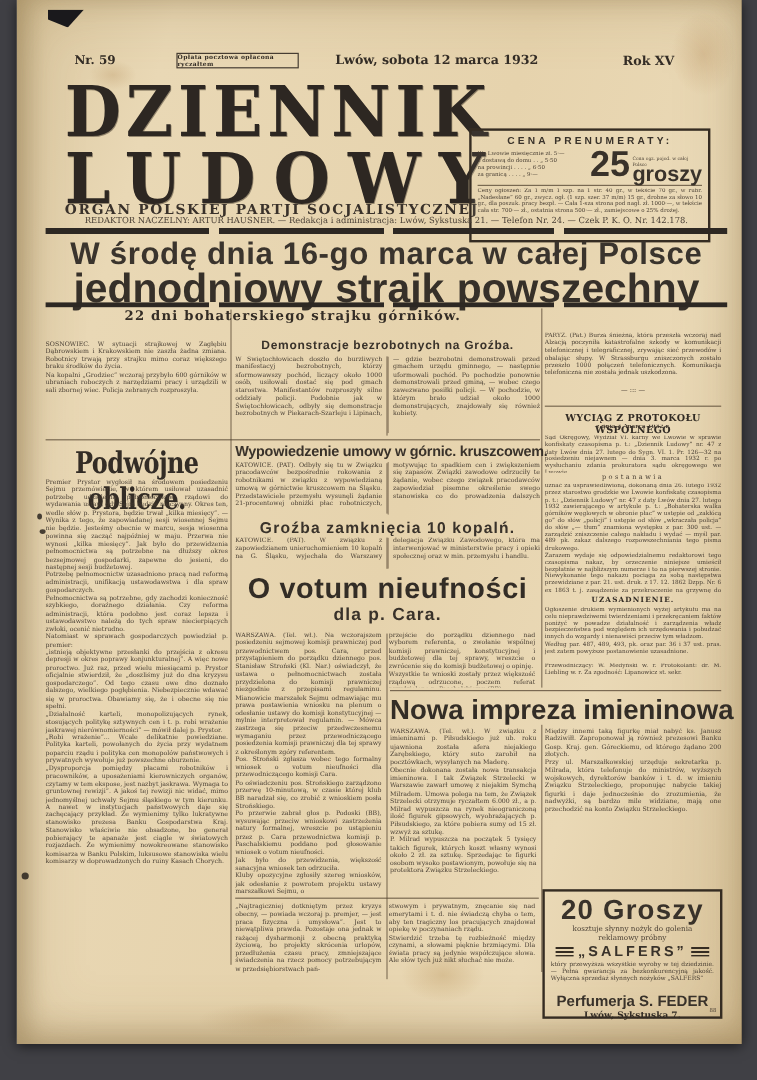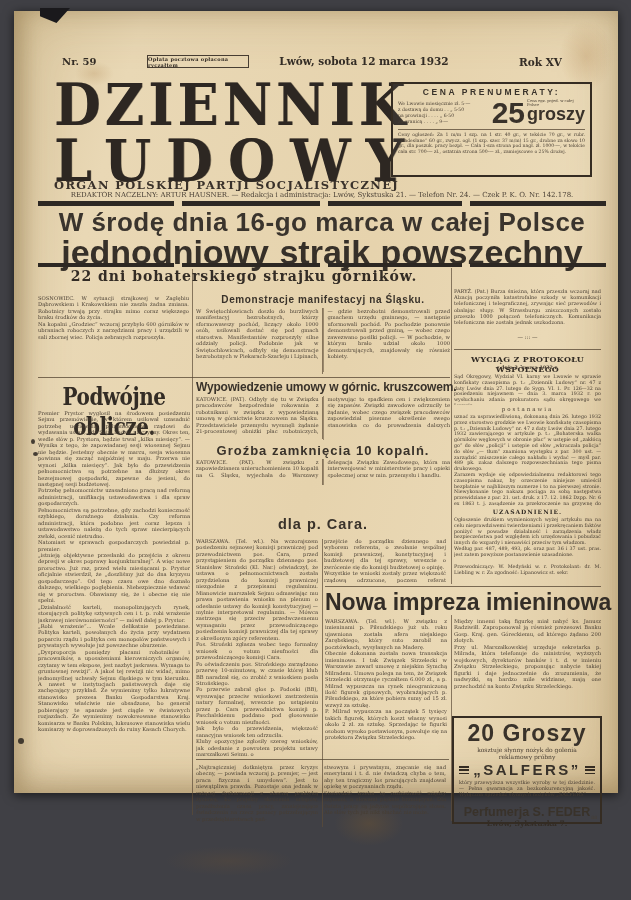--- a/index.html
+++ b/index.html
@@ -1,41 +1,41 @@
 <!DOCTYPE html>
 <html lang="pl"><head>
 <meta charset="utf-8">
 <style>
   * { margin:0; padding:0; box-sizing:border-box; }
   html,body { width:631px; height:900px; }
   body { position:relative; overflow:hidden; background:#404045; font-family:"DejaVu Serif",serif; }
   .a { position:absolute; }
   .paper {
-    position:absolute; left:14px; top:11px; width:604px; height:782px;
+    position:absolute; left:14px; top:0; width:604px; height:870px;
     background:linear-gradient(105deg,#dcc9a2 0%, #e9d8b5 16%, #e6d3ad 52%, #ead9b6 76%, #dbc69e 100%);
     box-shadow: inset 0 0 55px rgba(128,98,48,.30), inset 10px 0 18px rgba(110,85,45,.22),
                 inset 0 -14px 22px rgba(110,85,45,.18), 0 2px 10px rgba(0,0,0,.6);
   }
   .bt { font-family:"DejaVu Serif",serif; font-size:5.2px; line-height:6.45px; color:#473d32;
         text-align:justify; white-space:pre-line; overflow:hidden; hyphens:auto; }
   .bt-sm { font-size:4.8px; line-height:5.8px; }
   .sans { font-family:"Liberation Sans","DejaVu Sans",sans-serif; font-weight:700; color:#39322a; }
   .serifhead { font-family:"DejaVu Serif",serif; font-weight:700; color:#332c25; }
   .ctr { text-align:center; }
   .vrule { width:1px; background:rgba(92,76,56,.7); }
   .hrule { height:1px; background:rgba(84,68,50,.75); }
   .heavy { height:5px;
     background:linear-gradient(90deg,#2d2823 0 24%,transparent 24% 25.4%,#2d2823 25.4% 49.6%,transparent 49.6% 51%,#2d2823 51% 74.6%,transparent 74.6% 76%,#2d2823 76% 100%); }
   .mast { font-family:"DejaVu Serif",serif; font-weight:700; color:#2d2722;
           font-size:54px; line-height:50px; letter-spacing:4px; transform:scaleY(1.08); transform-origin:left top;
           text-shadow:0.6px 0.6px 0 rgba(45,35,25,.45); }
   .cols2 { column-count:2; column-gap:9px; column-rule:1px solid rgba(92,76,56,.55); }
   .stain { border-radius:50%; pointer-events:none; }
   .dot { background:#2a241e; border-radius:50%; opacity:.85; }
-  .box { border:2px solid #352c22; }
+  .box { border:2px solid #352c22;margin-top:36px; }
   .bars { width:15px; height:8px;
     background:repeating-linear-gradient(#352c22 0 1.6px, transparent 1.6px 3.4px); }
 </style>
 </head>
 <body>
 
 <div class="a" style="left:40px;top:8px;width:30px;height:15px;background:#1a191c;clip-path:polygon(0 0,100% 0,55% 100%,0 55%);z-index:3"></div>
 
 <div class="paper">
 
@@ -60,21 +60,21 @@
   </div>
   <div class="a serifhead" style="left:40px;top:167px;width:352px;font-size:11.5px;letter-spacing:1.4px;color:#39312a">ORGAN POLSKIEJ PARTJI SOCJALISTYCZNEJ</div>
 
   <div class="a box" style="left:377px;top:71px;width:201px;height:95px;padding:3px 5px;background:rgba(255,250,235,.06)">
     <div class="sans ctr" style="font-size:8.5px;letter-spacing:2.6px;margin-bottom:2px">CENA PRENUMERATY:</div>
     <div style="display:flex;align-items:center">
       <div class="bt" style="flex:1;font-size:4.6px;line-height:6.2px;text-align:left">We Lwowie miesięcznie zł. 5·—
 z dostawą do domu . .  „ 5·50
 na prowincji . . . .  „ 6·50
 za granicą . . . .  „ 9·—</div>
-      <div style="display:flex;align-items:flex-start">
+      <div style="display:flex;align-items:flex-end">
         <div class="sans" style="font-size:30px;line-height:28px">25</div>
         <div style="margin-left:2px;width:58px">
           <div class="bt" style="font-size:3.8px;line-height:4.4px;text-align:left">Cena egz. pojed. w całej Polsce</div>
           <div class="sans" style="font-size:18px;line-height:13px">groszy</div>
         </div>
       </div>
     </div>
     <div class="hrule" style="margin:2px 0"></div>
     <div class="bt" style="font-size:4.6px;line-height:5.5px">Ceny ogłoszeń: Za 1 m/m 1 szp. na 1 str. 40 gr., w tekście 70 gr., w rubr. „Nadesłane” 60 gr., zwycz. ogł. (1 szp. szer. 37 m/m) 15 gr., drobne za słowo 10 gr., dla poszuk. pracy bezpł. — Cała 1-sza strona pod nagł. zł. 1000·—, w tekście cała str. 700·— zł., ostatnia strona 500·— zł., zamiejscowe o 25% drożej.</div>
   </div>
@@ -89,44 +89,45 @@
   <div class="a heavy" style="left:24px;top:252px;width:568px;height:4px"></div>
 
   <div class="a vrule" style="left:178px;top:258px;height:546px"></div>
   <div class="a vrule" style="left:308px;top:297px;height:66px"></div>
   <div class="a vrule" style="left:308px;top:386px;height:42px"></div>
   <div class="a vrule" style="left:308px;top:448px;height:26px"></div>
   <div class="a vrule" style="left:308px;top:528px;height:288px"></div>
   <div class="a vrule" style="left:437px;top:257px;height:316px"></div>
   <div class="a vrule" style="left:437px;top:604px;height:206px"></div>
 
-  <div class="a serifhead ctr" style="left:24px;top:257px;width:412px;font-size:14px;letter-spacing:1px">22 dni bohaterskiego strajku górników.</div>
+  <div class="a serifhead ctr" style="left:24px;top:257px;width:412px;font-size:11px;letter-spacing:1px">22 dni bohaterskiego strajku górników.</div>
   <div class="a bt" style="left:24px;top:284px;width:151px;height:80px">SOSNOWIEC. W sytuacji strajkowej w Zagłębiu Dąbrowskiem i Krakowskiem nie zaszła żadna zmiana. Robotnicy trwają przy strajku mimo coraz większego braku środków do życia.
 Na kopalni „Grodziec” wczoraj przybyło 600 górników w ubraniach roboczych z narzędziami pracy i urządzili w sali zbornej wiec. Policja zebranych rozproszyła.</div>
-  <div class="a sans ctr" style="left:182px;top:283px;width:254px;font-size:10px;letter-spacing:.6px">Demonstracje manifestacyj na Śląsku.</div>
+  <div class="a sans ctr" style="left:182px;top:283px;width:254px;font-size:10px;letter-spacing:.6px">Demonstracje bezrobotnych na Groźba.</div>
   <div class="a bt cols2" style="left:182px;top:297px;width:254px;height:64px">W Świętochłowicach doszło do burzliwych manifestacyj bezrobotnych, którzy sformowawszy pochód, liczący około 1000 osób, usiłowali dostać się pod gmach starostwa. Manifestantów rozproszyły silne oddziały policji. Podobnie jak w Świętochłowicach, odbyły się demonstracje bezrobotnych w Piekarach-Szarleju i Lipinach, — gdzie bezrobotni demonstrowali przed gmachem urzędu gminnego, — następnie uformowali pochód. Po pochodzie ponownie demonstrowali przed gminą, — wobec czego zawezwano posiłki policji. — W pochodzie, w którym brało udział około 1000 demonstrujących, znajdowały się również kobiety.</div>
 
   <div class="a hrule" style="left:24px;top:366px;width:412px"></div>
 
   <div class="a serifhead ctr" style="left:24px;top:370px;width:152px;font-size:20px;letter-spacing:-.5px;transform:scaleY(1.25);transform-origin:center top">Podwójne oblicze.</div>
   <div class="a bt" style="left:24px;top:399px;width:152px;height:405px">Premier Prystor wygłosił na środowem posiedzeniu Sejmu przemówienie, w którem usiłował uzasadnić potrzebę udzielenia pełnomocnictw rządowi do wydawania ustaw, gdy Sejm będzie nieczynny. Okres ten, wedle słów p. Prystora, będzie trwał „kilka miesięcy”. — Wynika z tego, że zapowiadanej sesji wiosennej Sejmu nie będzie. Jesteśmy obecnie w marcu, sesja wiosenna powinna się zacząć najpóźniej w maju. Przerwa nie wynosi „kilka miesięcy”. Jak było do przewidzenia pełnomocnictwa są potrzebne na dłuższy okres bezsejmowej gospodarki, zapewne do jesieni, do następnej sesji budżetowej.
 Potrzebę pełnomocnictw uzasadniono pracą nad reformą administracji, unifikacją ustawodawstwa i dla spraw gospodarczych.
 Pełnomocnictwa są potrzebne, gdy zachodzi konieczność szybkiego, doraźnego działania. Czy reforma administracji, która podobno jest coraz lepsza i ustawodawstwo należą do tych spraw niecierpiących zwłoki, ocenić nietrudno.
 Natomiast w sprawach gospodarczych powiedział p. premier:
 „istnieją objektywne przesłanki do przejścia z okresu depresji w okres poprawy konjunkturalnej”. A więc nowe proroctwo. Już raz, przed wielu miesiącami p. Prystor oficjalnie stwierdził, że „doszliśmy już do dna kryzysu gospodarczego”. Od tego czasu owe dno doznało dalszego, wielkiego pogłębienia. Niebezpiecznie wdawać się w proroctwa. Obawiamy się, że i obecne się nie spełni.
 „Działalność karteli, monopolizujących rynek, stosujących politykę sztywnych cen i t. p. robi wrażenie jaskrawej nierównomierności” — mówił dalej p. Prystor.
 „Robi wrażenie”... Wcale delikatnie powiedziane. Polityka karteli, powołanych do życia przy wydatnem poparciu rządu i polityka cen monopolów państwowych i prywatnych wywołuje już powszechne oburzenie.
 „Dysproporcja pomiędzy płacami robotników i pracowników, a uposażeniami kierowniczych organów, czytamy w tem ekspose, jest nazbyt jaskrawa. Wymaga to gruntownej rewizji”. A jakoś tej rewizji nic widać, mimo jednomyślnej uchwały Sejmu śląskiego w tym kierunku. A nawet w instytucjach państwowych daje się zachęcający przykład. Że wymienimy tylko lukratywne stanowisko prezesa Banku Gospodarstwa Kraj. Stanowisko właściwie nie obsadzone, bo generał pobierający te apanaże jest ciągle w światowych rozjazdach. Że wymienimy nowokreowane stanowisko komisarza w Banku Polskim, luksusowe stanowiska wielu komisarzy w doprowadzonych do ruiny Kasach Chorych.</div>
 
   <div class="a sans ctr" style="left:182px;top:369px;width:254px;font-size:12px;white-space:nowrap;letter-spacing:-.2px">Wypowiedzenie umowy w górnic. kruszcowem.</div>
   <div class="a bt cols2" style="left:182px;top:385px;width:254px;height:44px">KATOWICE. (PAT). Odbyły się tu w Związku pracodawców bezpośrednie rokowania z robotnikami w związku z wypowiedzianą umową w górnictwie kruszcowem na Śląsku. Przedstawiciele przemysłu wysunęli żądanie 21-procentowej obniżki płac robotniczych, motywując to spadkiem cen i zwiększeniem się zapasów. Związki zawodowe odrzuciły te żądanie, wobec czego związek pracodawców zapowiedział pisemne określenie swego stanowiska co do prowadzenia dalszych pertraktacyj, wzgl. oddania zatargu do rozstrzygnięcia komisji arbitrażowej.</div>
 
   <div class="a sans ctr" style="left:182px;top:432px;width:254px;font-size:13px;letter-spacing:1px">Groźba zamknięcia 10 kopalń.</div>
   <div class="a bt cols2" style="left:182px;top:448px;width:254px;height:26px">KATOWICE. (PAT). W związku z zapowiedzianem unieruchomieniem 10 kopalń na G. Śląsku, wyjechała do Warszawy delegacja Związku Zawodowego, która ma interwenjować w ministerstwie pracy i opieki społecznej oraz w min. przemysłu i handlu.</div>
 
+  <div class="a sans ctr" style="left:182px;top:478px;width:254px;font-size:24px;line-height:26px;letter-spacing:.5px;color:#332d26">O votum nieufności</div>
   <div class="a sans ctr" style="left:182px;top:505px;width:254px;font-size:14.5px;line-height:16px;letter-spacing:1px">dla p. Cara.</div>
   <div class="a bt" style="left:182px;top:527px;width:122px;height:218px">WARSZAWA. (Tel. wł.). Na wczorajszem posiedzeniu sejmowej komisji prawniczej pod przewodnictwem pos. Cara, przed przystąpieniem do porządku dziennego pos. Stanisław Stroński (Kl. Nar.) oświadczył, że ustawa o pełnomocnictwach została przydzielona do komisji prawniczej niezgodnie z przepisami regulaminu. Mianowicie marszałek Sejmu odmawiając mu prawa postawienia wniosku na plenum o odesłanie ustawy do komisji konstytucyjnej — mylnie interpretował regulamin. — Mówca zastrzega się przeciw przedwczesnemu wymaganiu przez przewodniczącego posiedzenia komisji prawniczej dla tej sprawy z określonym zgóry referentem.
 Pos. Stroński zgłasza wobec tego formalny wniosek o votum nieufności dla przewodniczącego komisji Cara.
 Po oświadczeniu pos. Strońskiego zarządzono przerwę 10-minutową, w czasie której klub BB naradzał się, co zrobić z wnioskiem posła Strońskiego.
 Po przerwie zabrał głos p. Podoski (BB), wysuwając przeciw wnioskowi zastrzeżenia natury formalnej, wreszcie po ustąpieniu przez p. Cara przewodnictwa komisji p. Paschalskiemu poddano pod głosowanie wniosek o votum nieufności.
 Jak było do przewidzenia, większość sanacyjna wniosek ten odrzuciła.
 Kluby opozycyjne zgłosiły szereg wniosków, jak odesłanie z powrotem projektu ustawy marszałkowi Sejmu, o</div>
   <div class="a bt" style="left:310px;top:527px;width:122px;height:46px">przejście do porządku dziennego nad wyborem referenta, o zwołanie wspólnej komisji prawniczej, konstytucyjnej i budżetowej dla tej sprawy, wreszcie o zwrócenie się do komisji budżetowej o opinję.
 Wszystkie te wnioski zostały przez większość rządową odrzucone, poczem referat przydzielono p. Paschalskiemu (BB).</div>
 
@@ -157,21 +158,21 @@
   <div class="a bt bt-sm" style="left:440px;top:506px;width:147px;height:46px">Ogłoszenie drukiem wymienionych wyżej artykułu ma na celu nieprawdziwemi twierdzeniami i przekręcaniem faktów poniżyć w powadze działalność i zarządzenia władz bezpieczeństwa pod względem ich urzędowania i pobudzać innych do wzgardy i nienawiści przeciw tym władzom.
 Według par. 487, 489, 493, pk. oraz par. 36 i 37 ust. pras. jest zatem powyższe postanowienie uzasadnione.</div>
   <div class="a bt bt-sm" style="left:440px;top:553px;width:147px;height:18px">Przewodniczący: W. Medyński w. r. Protokolant: dr. M. Liebling w. r. Za zgodność: Lipanowicz st. sekr.</div>
 
   <div class="a box" style="left:438px;top:705px;width:150px;height:108px;padding:3px 5px;text-align:center">
     <div class="sans" style="font-size:23px;line-height:25px;letter-spacing:1px">20 Groszy</div>
     <div style="font-size:6px;line-height:7px;color:#473d32">kosztuje słynny nożyk do golenia</div>
     <div style="font-size:6px;line-height:7px;color:#473d32">reklamowy próbny</div>
     <div style="display:flex;align-items:center;justify-content:center;gap:4px;margin:1px 0">
       <span class="bars"></span>
-      <span class="sans" style="font-size:15px;letter-spacing:2.5px">„SALFERS”</span>
+      <span class="sans" style="font-size:12px;letter-spacing:2.5px">„SALFERS”</span>
       <span class="bars"></span>
     </div>
     <div class="bt" style="font-size:5px;line-height:6px;height:25px">który przewyższa wszystkie wyroby w tej dziedzinie. — Pełna gwarancja za bezkonkurencyjną jakość. Wyłączna sprzedaż słynnych nożyków „SALFERS”</div>
     <div class="sans" style="font-size:12.5px;line-height:14px;margin-top:1px">Perfumerja S. FEDER</div>
     <div class="serifhead" style="font-size:7.5px;line-height:9px">Lwów, Sykstuska 7.</div>
     <div class="a" style="right:3px;bottom:2px;font-size:4.5px;color:#473d32">88</div>
   </div>
 
 </div>
 

